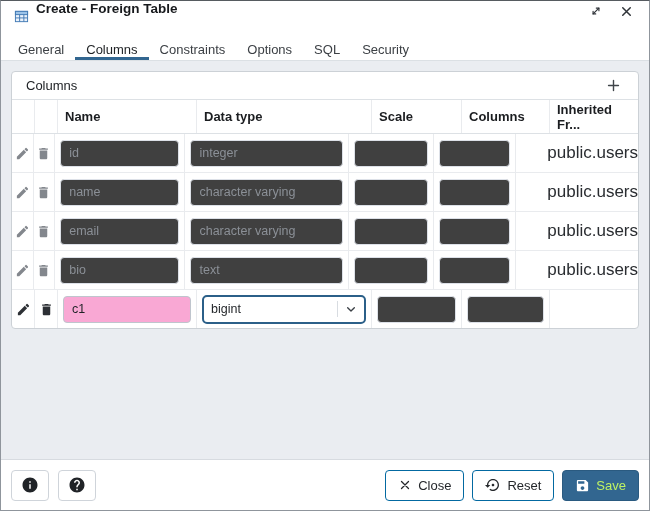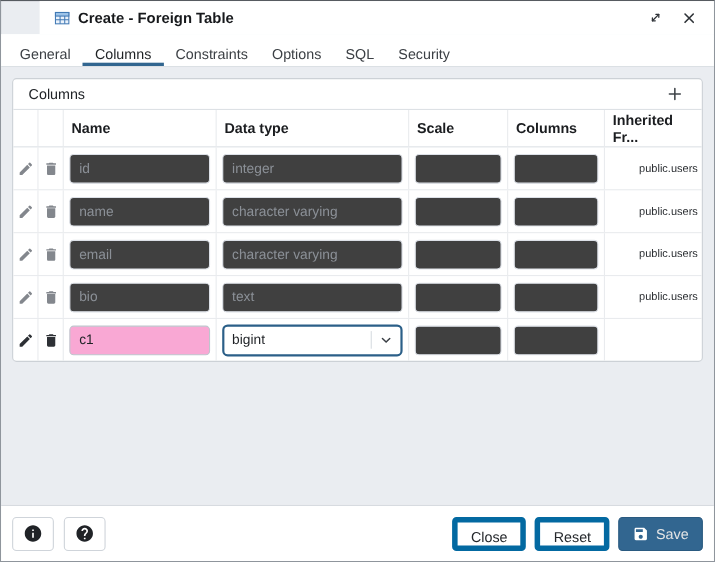--- a/index.html
+++ b/index.html
@@ -2,21 +2,21 @@
 <html><head>
 <meta charset="utf-8">
 <style>
   html,body{margin:0;padding:0;background:#f4f5f7;font-family:"Liberation Sans",sans-serif;}
   .window{
     width:650px;height:511px;box-sizing:border-box;background:#eaedf1;
     border:1px solid #8f959c;border-top-color:#565b60;display:flex;flex-direction:column;
     position:relative;overflow:hidden;
   }
   
-  .titlebar{height:30px;background:#ffffff;display:flex;align-items:center;padding:0 13px;flex:0 0 auto;margin-left:35px;}
+  .titlebar{height:30px;background:#ffffff;display:flex;padding:0 13px;flex:0 0 auto;}
   .titlebar .t-icon{display:flex;align-items:center;margin-right:7px;}
   .titlebar .t-text{font-size:13.5px;font-weight:700;color:#17191c;}
   .titlebar .spacer{flex:1;}
   .icon-btn{display:flex;align-items:center;justify-content:center;cursor:pointer;background:none;border:none;padding:0;}
   .titlebar .icon-btn{width:20px;height:20px;}
   .titlebar .expand{margin-right:10px;}
   
   .tabbar{height:29px;background:#ffffff;border-bottom:1px solid #dbe0e4;display:flex;align-items:flex-end;padding:0 6px;flex:0 0 auto;}
   .tab{display:flex;align-items:center;padding:3px 11px 0 11px;font-size:13px;color:#3c4045;border-bottom:3px solid transparent;cursor:pointer;white-space:nowrap;}
   .tab.active{color:#1e2124;border-bottom-color:#326690;}
@@ -41,38 +41,38 @@
   .c-inh{flex:1;border-right:none;padding-left:6px;}
   .hcell{font-size:13px;font-weight:700;color:#1b1d20;padding-left:7px;}
   .hcell.c-edit,.hcell.c-del{padding-left:0;}
   .row-btn{width:100%;height:100%;}
   .grid input{
     margin:5px;width:calc(100% - 10px);height:27px;box-sizing:border-box;border-radius:4px;
     padding:0 8px;font-size:12.5px;font-family:"Liberation Sans",sans-serif;outline:none;
   }
   .grid input.disabled{background:#404040;border:1px solid #dde1e8;color:#8b9097;}
   .grid input.editable{background:#f9a8d4;border:1px solid #bfc5cd;color:#1f2226;}
-  .inh-text{font-size:10px;color:#2a2d31;margin-left:25px;}
+  .inh-text{font-size:17px;color:#2a2d31;margin-left:25px;}
   .select-wrap{
     margin:4px 5px;width:calc(100% - 10px);height:29px;box-sizing:border-box;background:#fff;
     border:2px solid #2b5f88;border-radius:5px;display:flex;align-items:center;overflow:hidden;
   }
   .select-wrap select{
     appearance:none;-webkit-appearance:none;flex:1;border:none;outline:none;background:transparent;
     font-size:12.5px;color:#1f2226;padding:0 0 0 7px;height:100%;font-family:"Liberation Sans",sans-serif;
   }
   .select-wrap .divider{width:1px;height:16px;background:#d8dce1;flex:0 0 auto;}
   .select-wrap .chev{width:26px;height:100%;display:flex;align-items:center;justify-content:center;flex:0 0 auto;pointer-events:none;}
   
   .footer{height:50px;background:#ffffff;border-top:1px solid #d7dbe0;display:flex;align-items:center;padding:0 10px;flex:0 0 auto;}
   .sq-btn{width:38px;height:31px;background:#fff;border:1px solid #cfd4da;border-radius:4px;display:flex;align-items:center;justify-content:center;margin-right:9px;cursor:pointer;}
   .footer .spacer{flex:1;}
   .txt-btn{height:31px;padding:0 12px;border-radius:4px;display:flex;align-items:center;gap:6px;font-size:13px;cursor:pointer;font-family:"Liberation Sans",sans-serif;}
-  .btn-light{background:#fff;border:5px solid #0369a1;color:#24272b;margin-left:8px;flex-direction:column;}
-  .btn-primary{background:#326690;border:1px solid #2a5a80;color:#e5e5e5;margin-left:8px;}
+  .btn-light{background:#fff;border:1px solid #0369a1;color:#24272b;margin-left:8px;}
+  .btn-primary{background:#326690;border:1px solid #2a5a80;color:#bef264;margin-left:8px;}
 </style>
 </head>
 <body>
 
 <div class="window">
 
   <div class="titlebar">
     <span class="t-icon">
       <svg width="15" height="15" viewBox="0 0 16 16">
         <rect x="1.5" y="2.5" width="13" height="11" fill="#eaf2fb" stroke="#4179b4"></rect>

